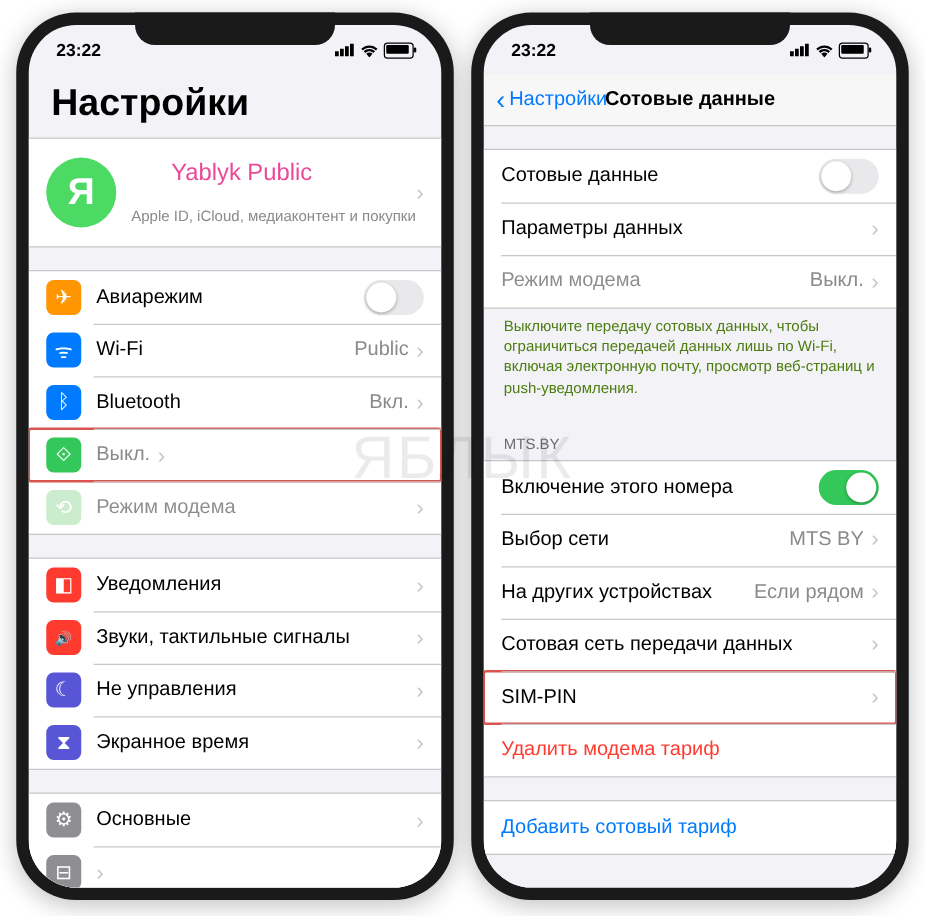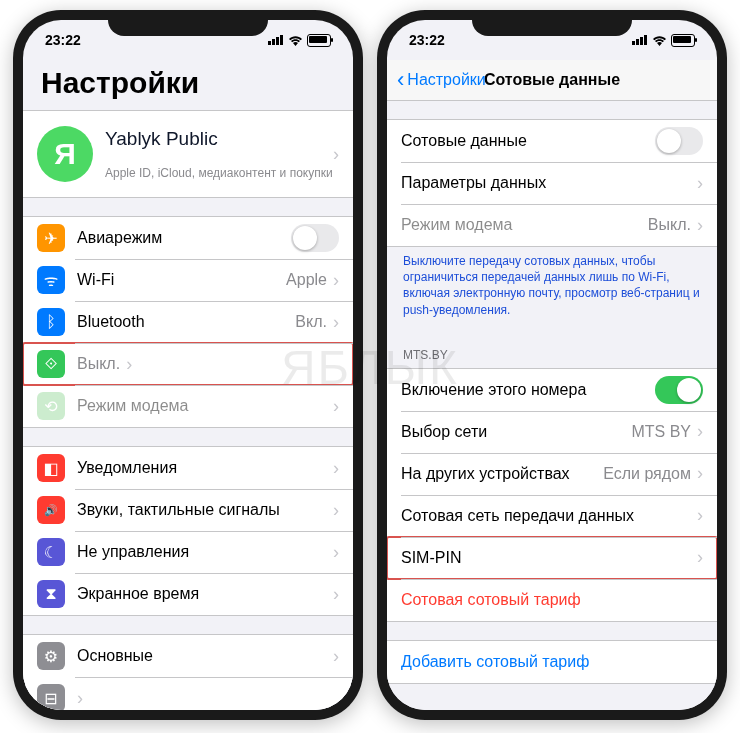--- a/index.html
+++ b/index.html
@@ -102,21 +102,21 @@
   .group.first { margin-top: 0; }
   .group-header{
     font-size:12px;
     color:#6d6d72;
     padding: 6px 16px 6px;
     text-transform: uppercase;
     letter-spacing: 0;
   }
   .group-footer{
     font-size:12px;
-    color:#1d4ed8;
+    color:#4d7c0f;
     padding: 6px 16px;
     line-height:1.35;
   }
   .rows {
     background:#fff;
     border-top:0.5px solid #c6c6c8;
     border-bottom:0.5px solid #c6c6c8;
   }
   .row {
     display:flex;
@@ -153,21 +153,21 @@
   .toggle.on{background:#34c759;}
   .toggle.on::after{left:22px;}
 
   .avatar{
     width:56px;height:56px;border-radius:28px;background:#4cd964;
     display:flex;align-items:center;justify-content:center;
     color:#fff;font-size:30px;font-weight:700;margin-right:12px;flex-shrink:0;
   }
   .applerow{ min-height:74px; padding-top:6px;padding-bottom:6px;}
   .applerow .textcol{flex:1;}
-  .applerow .name{font-size:19px;color:#0f172a;}
+  .applerow .name{font-size:19px;color:#ec4899;margin-left:32px;}
 
   .hl { outline:2px solid #d9534f; outline-offset:-1px; border-radius:2px; }
 
   .watermark{
     position:absolute;
     top:50%;left:50%;
     transform:translate(-50%,-50%);
     font-size:48px;
     color:rgba(0,0,0,0.08);
     font-weight:400;
@@ -219,21 +219,21 @@
         <div class="group">
             <div class="rows" id="left-g1">
               <div class="row iconrow">
                 <div class="icon c-orange" style="font-size: 16px;">✈</div>
                 <span class="label">Авиарежим</span>
                 <div class="toggle"></div>
               </div>
               <div class="row iconrow">
                 <div class="icon c-blue" style="font-size: 16px;">ᯤ</div>
                 <span class="label">Wi-Fi</span>
-                <span class="value">Apple</span>
+                <span class="value">Public</span>
                 <span class="chev">›</span>
               </div>
               <div class="row iconrow">
                 <div class="icon c-blue" style="font-size: 16px;">ᛒ</div>
                 <span class="label">Bluetooth</span>
                 <span class="value">Вкл.</span>
                 <span class="chev">›</span>
               </div>
               <div class="row iconrow hl">
                 <div class="icon c-green" style="font-size: 16px;">⟐</div>
@@ -347,21 +347,21 @@
               </div>
               <div class="row">
                 <span class="label">Сотовая сеть передачи данных</span>
                 <span class="chev">›</span>
               </div>
               <div class="row hl">
                 <span class="label">SIM-PIN</span>
                 <span class="chev">›</span>
               </div>
               <div class="row destructive">
-                <span class="label">Сотовая сотовый тариф</span>
+                <span class="label">Удалить модема тариф</span>
               </div>
             </div>
         </div>
         <div class="group">
             <div class="rows" id="right-g3">
               <div class="row link">
                 <span class="label">Добавить сотовый тариф</span>
               </div>
             </div>
           </div>

